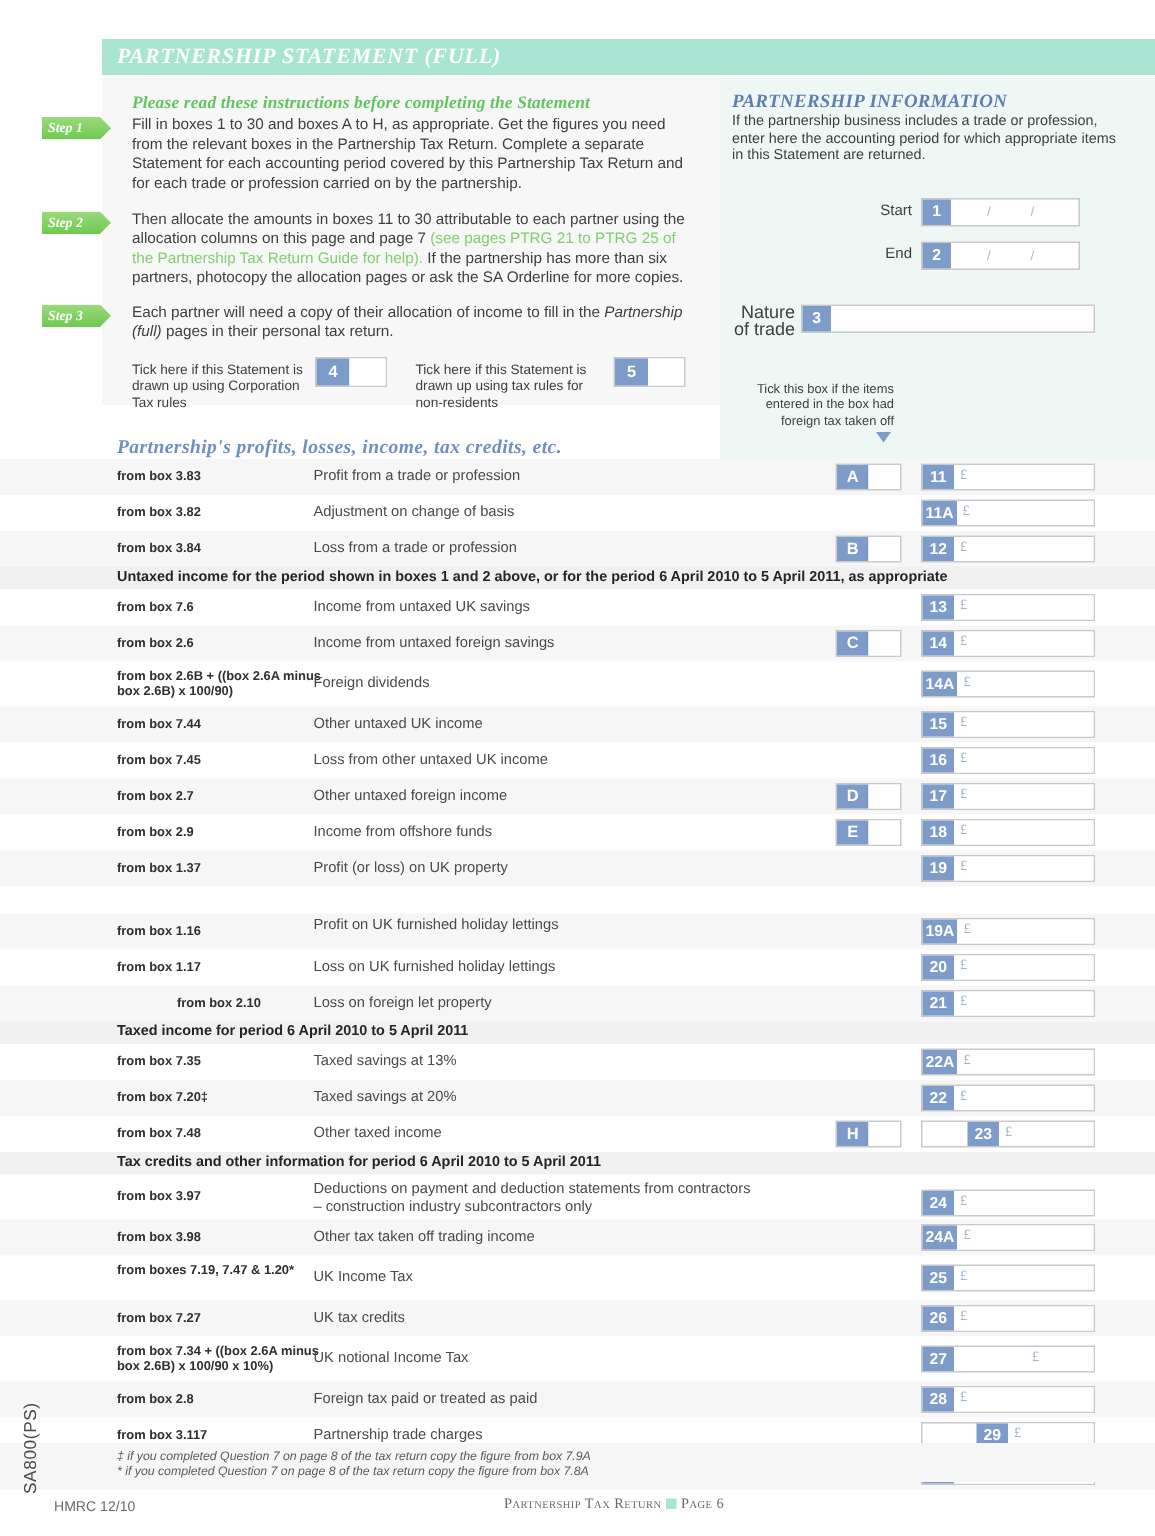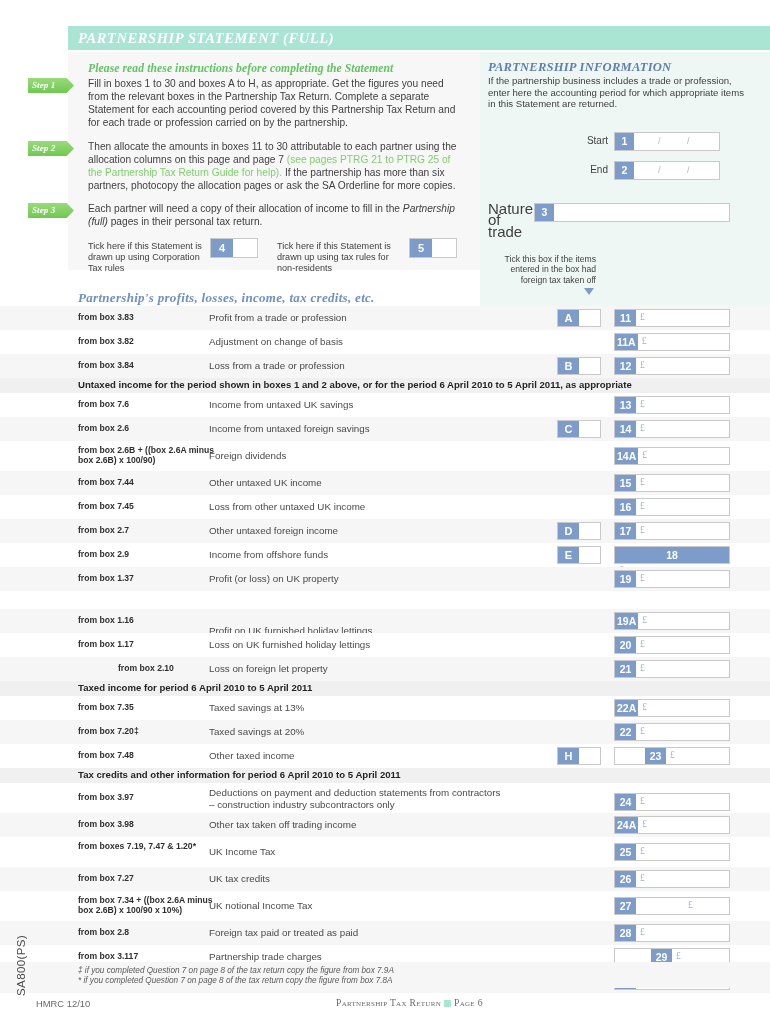--- a/index.html
+++ b/index.html
@@ -93,21 +93,21 @@
   .datebox{
     position:absolute; display:flex; border:1px solid #c9c9c9; background:#ffffff;
     width:106px; height:19px;
   }
   .datebox .boxnum{ width:19px; height:17px; line-height:17px; font-size:10.5px; }
   .datebox .dslots{ position:relative; flex:1; }
   .datebox .sl{ position:absolute; top:3px; font-size:9px; color:#b9b9b9; }
 
   .nature-lbl{
     position:absolute; left:488px; top:203px; width:42px;
-    font-size:15px; line-height:11.4px; color:#3f3f3f;
+    font-size:12px; line-height:11.4px; color:#3f3f3f;text-align:right;
   }
   .naturebox{
     position:absolute; left:534px; top:203px; width:196px; height:19px;
     display:flex; border:1px solid #c9c9c9; background:#ffffff;
   }
   .naturebox .boxnum{ width:19px; height:17px; line-height:17px; font-size:10.5px; }
 
   .foreign-note{
     position:absolute; left:496px; top:254px; width:100px;
     font-size:8.6px; line-height:10.4px; color:#3f3f3f; text-align:right;
@@ -385,41 +385,41 @@
           </span>
         </div>
       </div>
       <div class="row plain" style="height: 24px;">
         <div class="src" style="top: 7px;">from box 2.9</div>
         <div class="desc" style="top: 6px;">Income from offshore funds</div>
         <div class="letbox" style="top: 3px;">
           <span class="boxnum">E</span>
           <span class="fld"></span>
         </div>
-        <div class="moneybox" style="top: 3px; flex-direction: column;">
+        <div class="moneybox" style="top: 3px;">
           <span class="boxnum">18</span>
           <span class="fld">
             <span class="pound">£</span>
           </span>
         </div>
       </div>
       <div class="row shade" style="height: 24px;">
         <div class="src" style="top: 7px;">from box 1.37</div>
         <div class="desc" style="top: 6px;">Profit (or loss) on UK property</div>
         <div class="moneybox" style="top: 3px;">
           <span class="boxnum">19</span>
           <span class="fld">
             <span class="pound">£</span>
           </span>
         </div>
       </div>
       <div style="height: 18px; background: rgb(255, 255, 255);"></div>
       <div class="row shade" style="height: 24px;">
         <div class="src" style="top: 7px;">from box 1.16</div>
-        <div class="desc" style="top: 16px;">Profit on UK furnished holiday lettings</div>
+        <div class="desc" style="top: 2px;">Profit on UK furnished holiday lettings</div>
         <div class="moneybox" style="top: 3px;">
           <span class="boxnum">19A</span>
           <span class="fld">
             <span class="pound">£</span>
           </span>
         </div>
       </div>
       <div class="row plain" style="height: 24px;">
         <div class="src" style="top: 7px;">from box 1.17</div>
         <div class="desc" style="top: 6px;">Loss on UK furnished holiday lettings</div>

